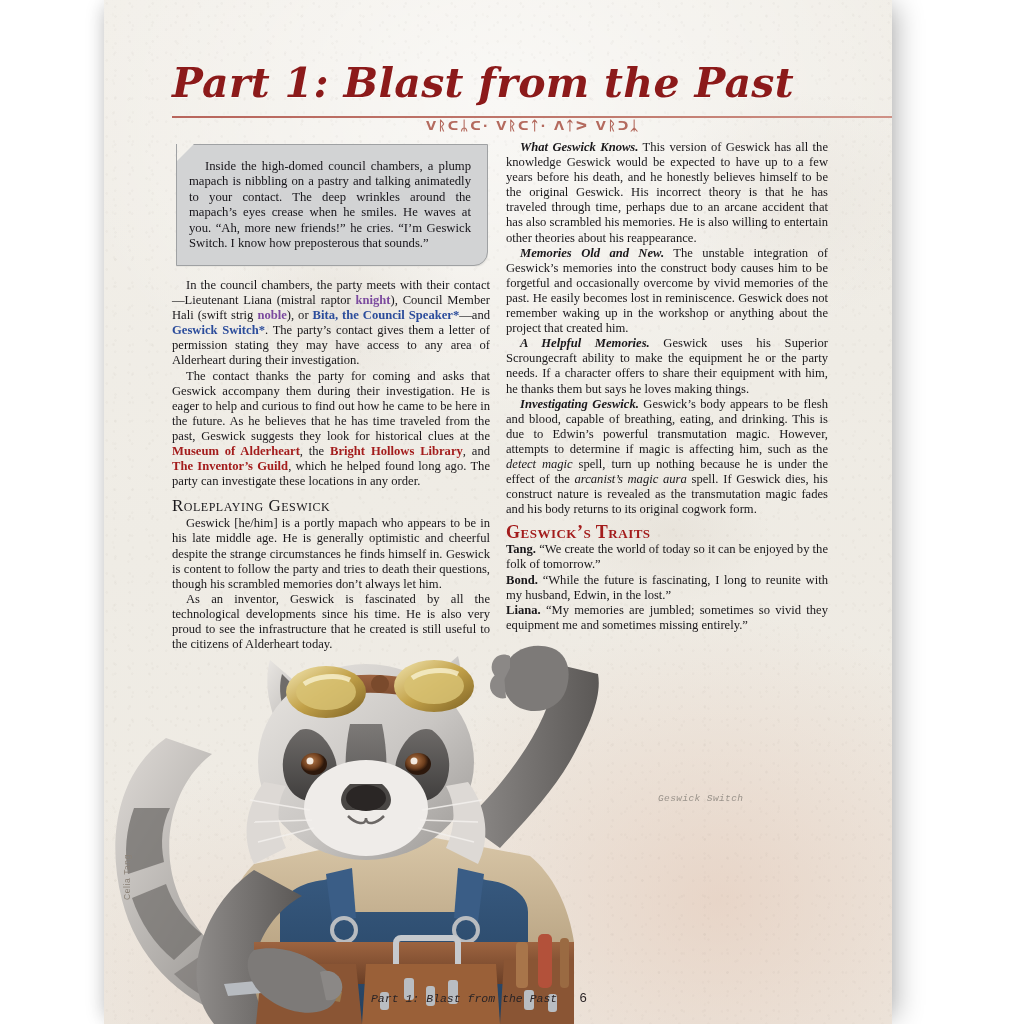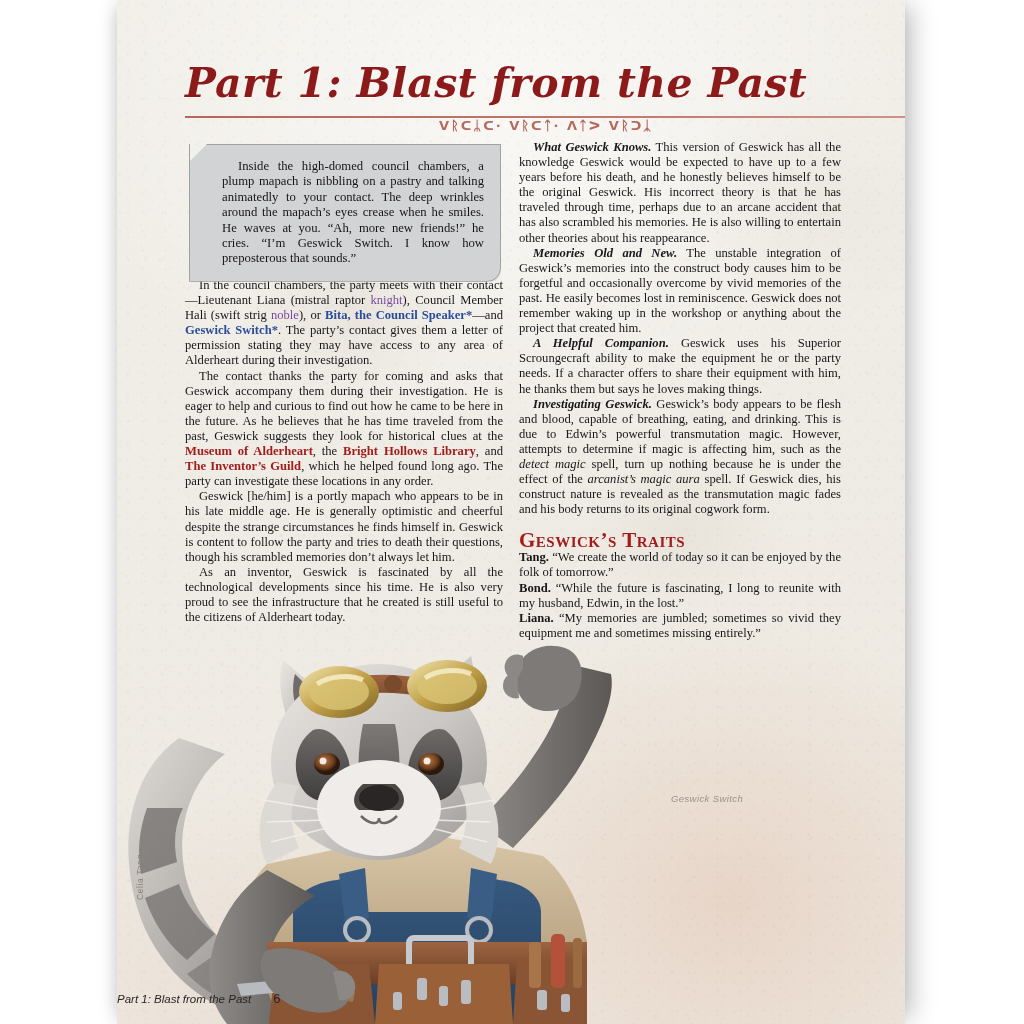--- a/index.html
+++ b/index.html
@@ -14,21 +14,21 @@
 
   #stage {
     position: relative;
     width: 1024px; height: 1024px;
     background: #ffffff;
   }
 
   
   .page {
     position: absolute;
-    left: 117px; top: 0px;
+    left: 104px; top: 0px;
     width: 788px; height: 1024px;
     background:
       radial-gradient(ellipse 60% 40% at 78% 88%, rgba(226,196,178,.55), rgba(226,196,178,0) 70%),
       radial-gradient(ellipse 50% 30% at 20% 96%, rgba(224,200,185,.35), rgba(224,200,185,0) 70%),
       radial-gradient(ellipse 80% 50% at 50% 10%, rgba(255,255,255,.6), rgba(255,255,255,0) 70%),
       linear-gradient(165deg, #f2efe9 0%, #efece5 45%, #eee9e1 100%);
     box-shadow: 10px 0 26px -6px rgba(0,0,0,.30), -6px 0 18px -6px rgba(0,0,0,.20);
     overflow: hidden;
   }
   
@@ -104,51 +104,51 @@
   }
   .col-left  { left: 68px;  top: 140px; width: 318px; }
   .col-right { left: 402px; top: 140px; width: 322px; }
 
   .col p { margin: 0; }
   .col p.indent { text-indent: 14px; }
 
   
   .lk-red    { color: #a31c1c; font-weight: bold; }
   .lk-blue   { color: #2b4c9b; font-weight: bold; }
-  .lk-purple { color: #7b4a9e; font-weight: normal; }
+  .lk-purple { color: #7b4a9e; font-weight: bold; }
   .runin     { font-weight: bold; font-style: italic; }
   .ital      { font-style: italic; }
 
   
   h2.sec {
     margin: 7px 0 1px 0;
     font-family: "Liberation Serif", serif;
     font-weight: normal;
     font-size: 17px;
     line-height: 19px;
     font-variant: small-caps;
     letter-spacing: .5px;
     color: #19171a;
   }
   h2.sec.red {
     color: #a31c1c;
-    font-size: 21px;
+    font-size: 18px;
     line-height: 18px;
     font-weight: bold;
-    margin-top: 14px;
+    margin-top: 6px;
   }
   .trait { margin: 0; }
   .trait b { font-weight: bold; }
 
   
   .readaloud {
     position: absolute;
     left: 72px; top: 144px;
     width: 312px;
-    padding: 14px 16px 14px 32px;
+    padding: 14px 16px 14px 12px;
     background: #d2d3d4;
     border: 1px solid #9fa1a3;
     border-radius: 0 0 14px 0;
     clip-path: polygon(18px 0, 100% 0, 100% 100%, 0 100%, 0 18px);
     font-family: "Liberation Serif", serif;
     font-size: 12.7px;
     line-height: 15.4px;
     color: #17151a;
     text-align: justify;
     text-indent: 16px;
@@ -180,35 +180,35 @@
     font-size: 8.5px;
     letter-spacing: .6px;
     color: #8a8076;
     transform: rotate(-90deg);
     transform-origin: left top;
     white-space: nowrap;
   }
   .art-caption {
     position: absolute;
     left: 554px; top: 793px;
-    font-family: Liberation Sans, sans-serif;
+    font-family: Liberation Mono, monospace;
     font-style: italic;
     font-size: 9.5px;
     letter-spacing: .4px;
     color: #9a938b;
     white-space: nowrap;
   }
 
   
   .footer {
     position: absolute;
     left: 0; right: 0; bottom: 18px;
     padding-right: 38px;
-    text-align: left;
-    font-family: Liberation Sans, sans-serif;
+    text-align: center;
+    font-family: Liberation Mono, monospace;
     font-style: italic;
     font-size: 11.5px;
     color: #2a2426;
     white-space: nowrap;
   }
   .footer .fnum { display: inline-block; margin-left: 22px; font-style: normal; font-size: 13px; }
 </style>
 </head>
 <body>
 
@@ -225,37 +225,38 @@
     <div class="runes">ᐯᚱᑕᛦᑕ· ᐯᚱᑕᛏ· ᐱᛏᐳ ᐯᚱᑐᛣ</div>
 
     <div class="col col-left">
 
       <div style="height:138px"></div>
 
       <p class="indent"><span>In the council chambers, the party meets with their contact—Lieutenant Liana (mistral raptor </span><span class="lk-purple">knight</span><span>), Council Member Hali (swift strig </span><span class="lk-purple">noble</span><span>), or </span><span class="lk-blue">Bita, the Council Speaker*</span><span>—and </span><span class="lk-blue">Geswick Switch*</span><span>. The party’s contact gives them a letter of permission stating they may have access to any area of Alderheart during their investigation.</span></p>
 
       <p class="indent"><span>The contact thanks the party for coming and asks that Geswick accompany them during their investigation. He is eager to help and curious to find out how he came to be here in the future. As he believes that he has time traveled from the past, Geswick suggests they look for historical clues at the </span><span class="lk-red">Museum of Alderheart</span><span>, the </span><span class="lk-red">Bright Hollows Library</span><span>, and </span><span class="lk-red">The Inventor’s Guild</span><span>, which he helped found long ago. The party can investigate these locations in any order.</span></p>
 
+      <h2 class="sec">Roleplaying Geswick</h2>
 
       <p class="indent">Geswick [he/him] is a portly mapach who appears to be in his late middle age. He is generally optimistic and cheerful despite the strange circumstances he finds himself in. Geswick is content to follow the party and tries to death their questions, though his scrambled memories don’t always let him.</p>
       <p class="indent">As an inventor, Geswick is fascinated by all the technological developments since his time. He is also very proud to see the infrastructure that he created is still useful to the citizens of Alderheart today.</p>
     </div>
 
     <div class="readaloud">
       <span>Inside the high-domed council chambers, a plump mapach is nibbling on a pastry and talking animatedly to your contact. The deep wrinkles around the mapach’s eyes crease when he smiles. He waves at you. “Ah, more new friends!” he cries. “I’m Geswick Switch. I know how preposterous that sounds.”</span>
     </div>
     <div class="readaloud-notch"></div>
 
     <div class="col col-right">
 
       <p class="indent"><span class="runin">What Geswick Knows.</span><span> This version of Geswick has all the knowledge Geswick would be expected to have up to a few years before his death, and he honestly believes himself to be the original Geswick. His incorrect theory is that he has traveled through time, perhaps due to an arcane accident that has also scrambled his memories. He is also willing to entertain other theories about his reappearance.</span></p>
 
       <p class="indent"><span class="runin">Memories Old and New.</span><span> The unstable integration of Geswick’s memories into the construct body causes him to be forgetful and occasionally overcome by vivid memories of the past. He easily becomes lost in reminiscence. Geswick does not remember waking up in the workshop or anything about the project that created him.</span></p>
 
-      <p class="indent"><span class="runin">A Helpful Companion.</span><span> Geswick uses his Superior Scroungecraft ability to make the equipment he or the party needs. If a character offers to share their equipment with him, he thanks them but says he loves making things.</span></p>
+      <p class="indent"><span class="runin">A Helpful Memories.</span><span> Geswick uses his Superior Scroungecraft ability to make the equipment he or the party needs. If a character offers to share their equipment with him, he thanks them but says he loves making things.</span></p>
 
       <p class="indent"><span class="runin">Investigating Geswick.</span><span> Geswick’s body appears to be flesh and blood, capable of breathing, eating, and drinking. This is due to Edwin’s powerful transmutation magic. However, attempts to determine if magic is affecting him, such as the </span><span class="ital">detect magic</span><span> spell, turn up nothing because he is under the effect of the </span><span class="ital">arcanist’s magic aura</span><span> spell. If Geswick dies, his construct nature is revealed as the transmutation magic fades and his body returns to its original cogwork form.</span></p>
 
       <h2 class="sec red">Geswick’s Traits</h2>
 
       <p class="trait"><b>Tang.</b><span> “We create the world of today so it can be enjoyed by the folk of tomorrow.”</span></p>
       <p class="trait"><b>Bond.</b><span> “While the future is fascinating, I long to reunite with my husband, Edwin, in the lost.”</span></p>
       <p class="trait"><b>Liana.</b><span> “My memories are jumbled; sometimes so vivid they equipment me and sometimes missing entirely.”</span></p>
     </div>
 

